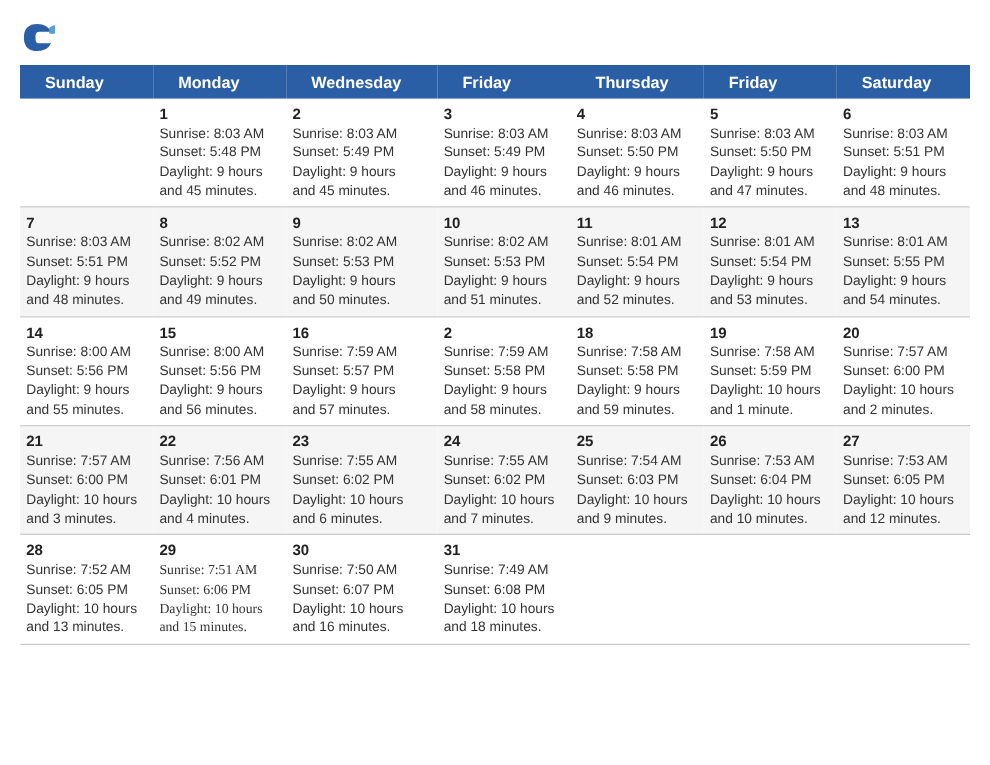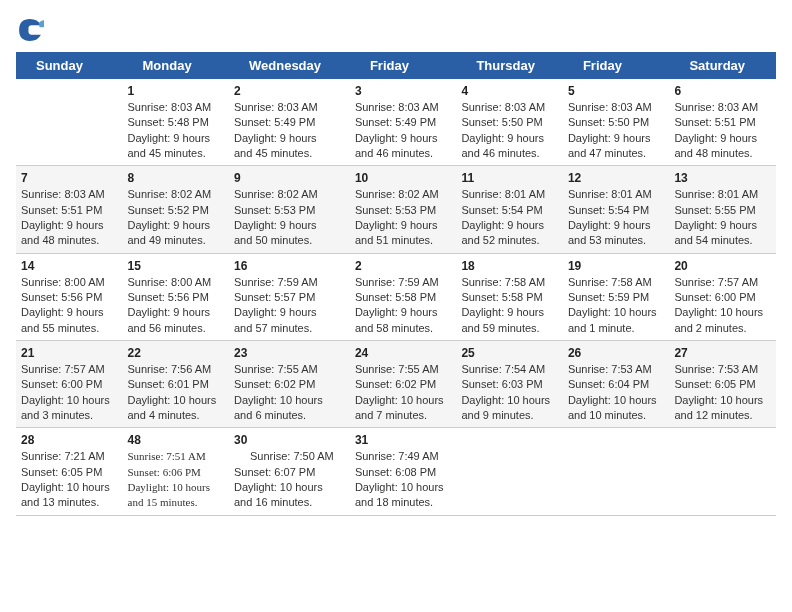--- a/index.html
+++ b/index.html
@@ -225,29 +225,29 @@
         <td><span class="day-num">26</span><span class="day-info" style="white-space: pre-line;">Sunrise: 7:53 AM
 Sunset: 6:04 PM
 Daylight: 10 hours
 and 10 minutes.</span></td>
         <td><span class="day-num">27</span><span class="day-info" style="white-space: pre-line;">Sunrise: 7:53 AM
 Sunset: 6:05 PM
 Daylight: 10 hours
 and 12 minutes.</span></td>
       </tr>
       <tr>
-        <td><span class="day-num">28</span><span class="day-info" style="white-space: pre-line;">Sunrise: 7:21 AM
+        <td><span class="day-num">28</span><span class="day-info" style="white-space: pre-line;">Sunrise: 7:52 AM
 Sunset: 6:05 PM
 Daylight: 10 hours
 and 13 minutes.</span></td>
-        <td><span class="day-num">48</span><span class="day-info" style="white-space: pre-line; font-family: Liberation Serif, serif;">Sunrise: 7:51 AM
+        <td><span class="day-num">29</span><span class="day-info" style="white-space: pre-line; font-family: Liberation Serif, serif;">Sunrise: 7:51 AM
 Sunset: 6:06 PM
 Daylight: 10 hours
 and 15 minutes.</span></td>
-        <td><span class="day-num">30</span><span class="day-info" style="white-space: pre-line; margin-left: 16px;">Sunrise: 7:50 AM
+        <td><span class="day-num">30</span><span class="day-info" style="white-space: pre-line;">Sunrise: 7:50 AM
 Sunset: 6:07 PM
 Daylight: 10 hours
 and 16 minutes.</span></td>
         <td><span class="day-num">31</span><span class="day-info" style="white-space: pre-line;">Sunrise: 7:49 AM
 Sunset: 6:08 PM
 Daylight: 10 hours
 and 18 minutes.</span></td>
         <td></td>
         <td></td>
         <td></td>

